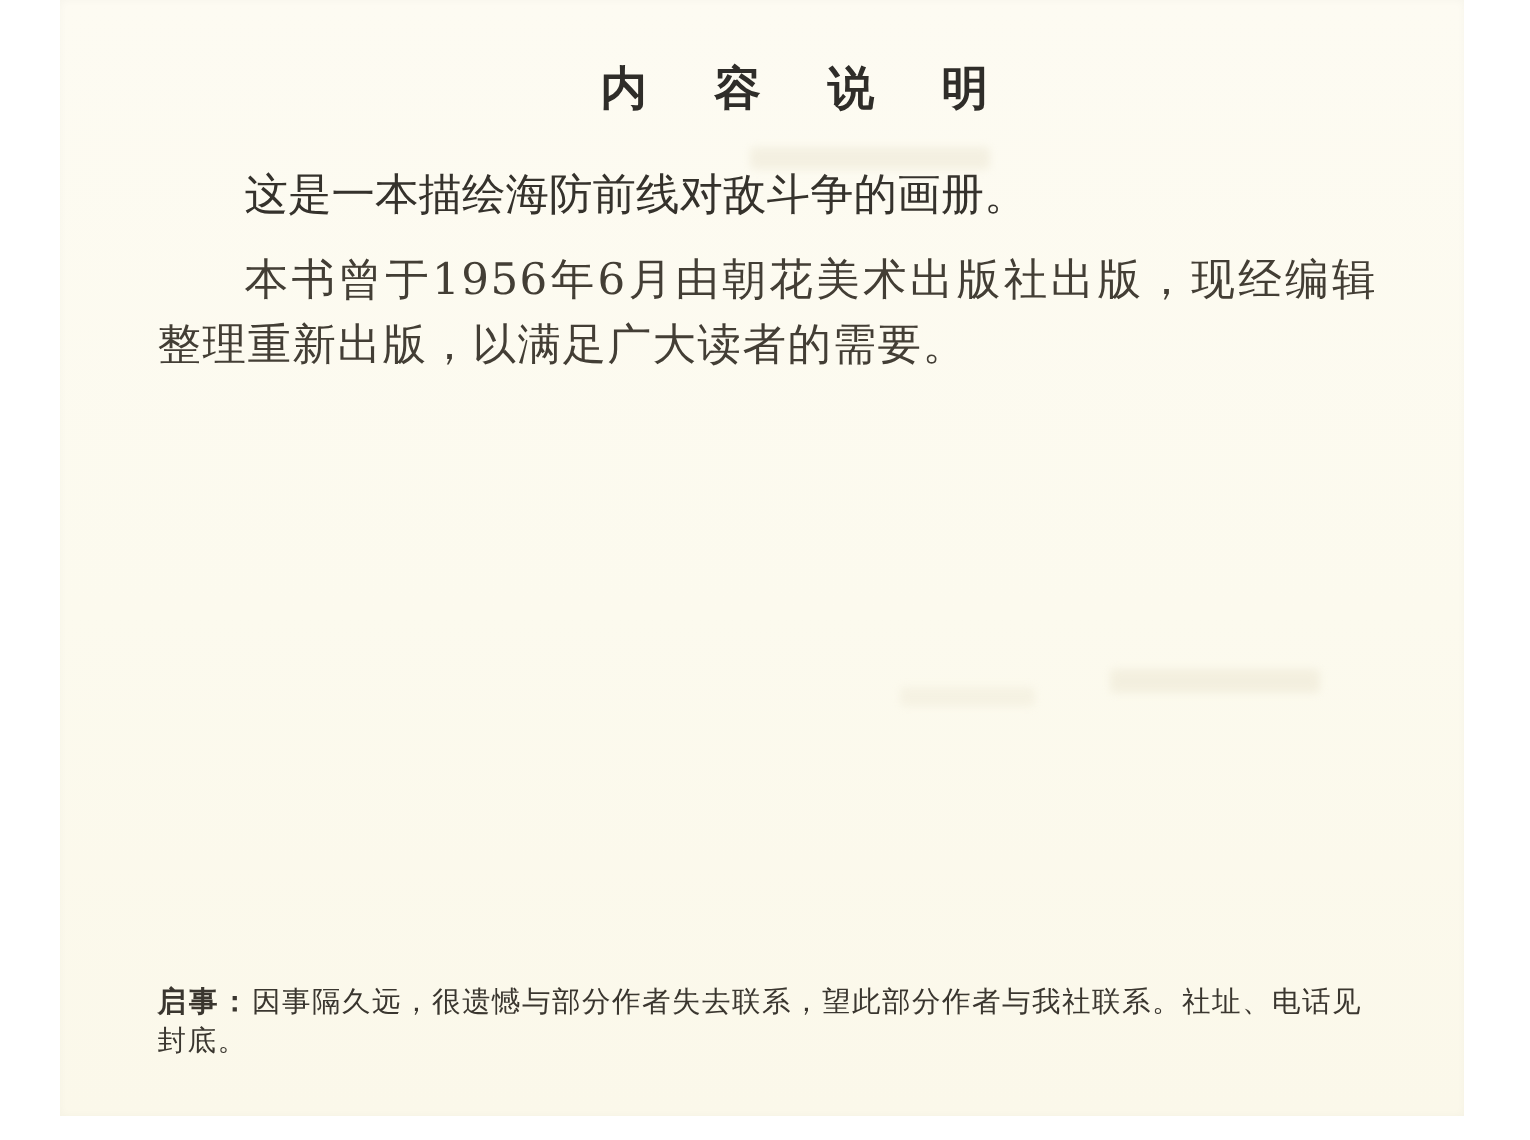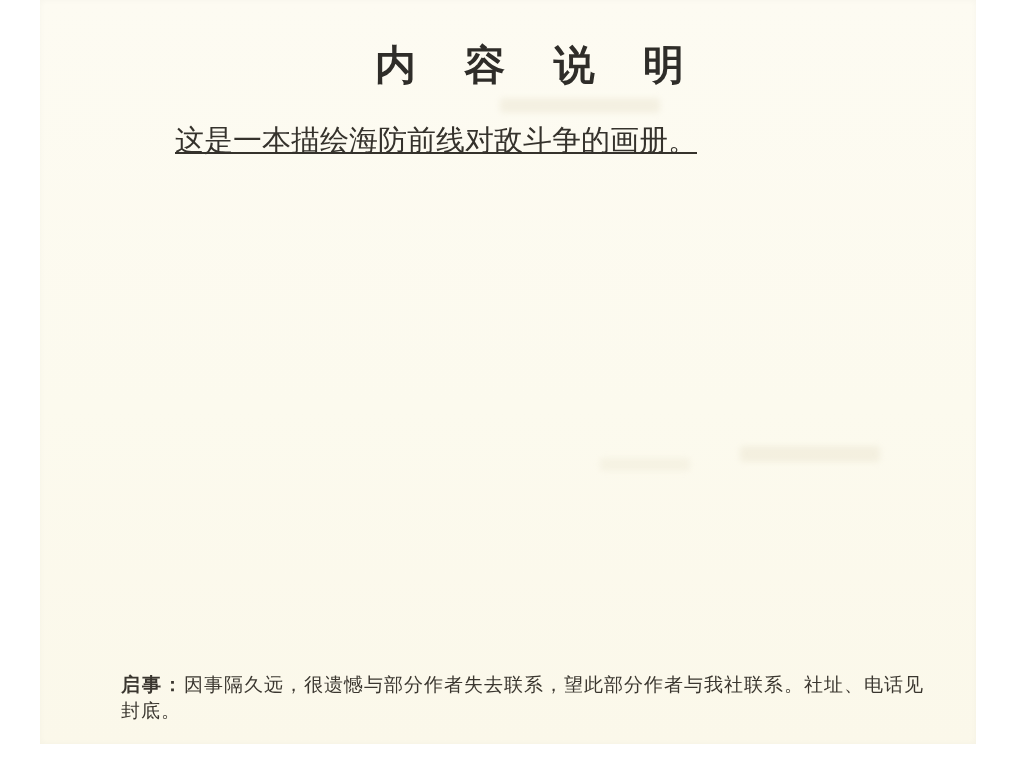--- a/index.html
+++ b/index.html
@@ -14,53 +14,52 @@
   .scan-page{
     position:absolute;
     left:40px;top:0;
     width:936px;height:744px;
     background:linear-gradient(180deg,#fdfbf2 0%,#fcfaee 55%,#fbf8ea 100%);
     box-shadow:0 0 6px rgba(0,0,0,0.03) inset;
   }
   .page-title{
     margin:42px 0 0 0;
     text-align:center;
-    font-size:41px;
+    font-size:31px;
     line-height:1.15;
     letter-spacing:17px;
     font-weight:bold;
     color:#2f2d29;
     position:relative;
     left:30px;
     white-space:nowrap;
   }
   .body-block{
     margin:30px 58px 0 65px;
   }
   .para{
-    margin:12px;
+    margin:0;
     font-size:29px;
     line-height:42.5px;
     text-indent:2em;
     text-align:justify;
     text-justify:inter-character;
     color:#35322c;
-    text-decoration:underline;
   }
   .para-kai{
     margin-top:15px;
     font-family:"DejaVu Serif",serif;
     color:#433e35;
     letter-spacing:1px;
   }
   .publisher-notice{
     position:absolute;
     left:65px;top:655px;
     width:820px;
-    margin:16px;
+    margin:0;
     font-family:"DejaVu Serif",serif;
     font-size:19px;
     line-height:26px;
     letter-spacing:1px;
     color:#3a362f;
   }
   .notice-label{
     font-weight:bold;
     font-family:"DejaVu Sans",sans-serif;
     letter-spacing:2px;
@@ -80,20 +79,21 @@
 </style>
 </head>
 <body>
 
 <div class="scan-page">
 
   <h1 class="page-title">内 容 说 明</h1>
 
   <div class="body-block">
     <p class="para">这是一本描绘海防前线对敌斗争的画册。</p>
+    <p class="para para-kai">本书曾于1956年6月由朝花美术出版社出版，现经编辑整理重新出版，以满足广大读者的需要。</p>
   </div>
 
   <p class="publisher-notice"><span class="notice-label">启事：</span><span>因事隔久远，很遗憾与部分作者失去联系，望此部分作者与我社联系。社址、电话见封底。</span></p>
 
   <div class="ghost ghost-1"></div>
   <div class="ghost ghost-2"></div>
   <div class="ghost ghost-3"></div>
 
 </div>
 

